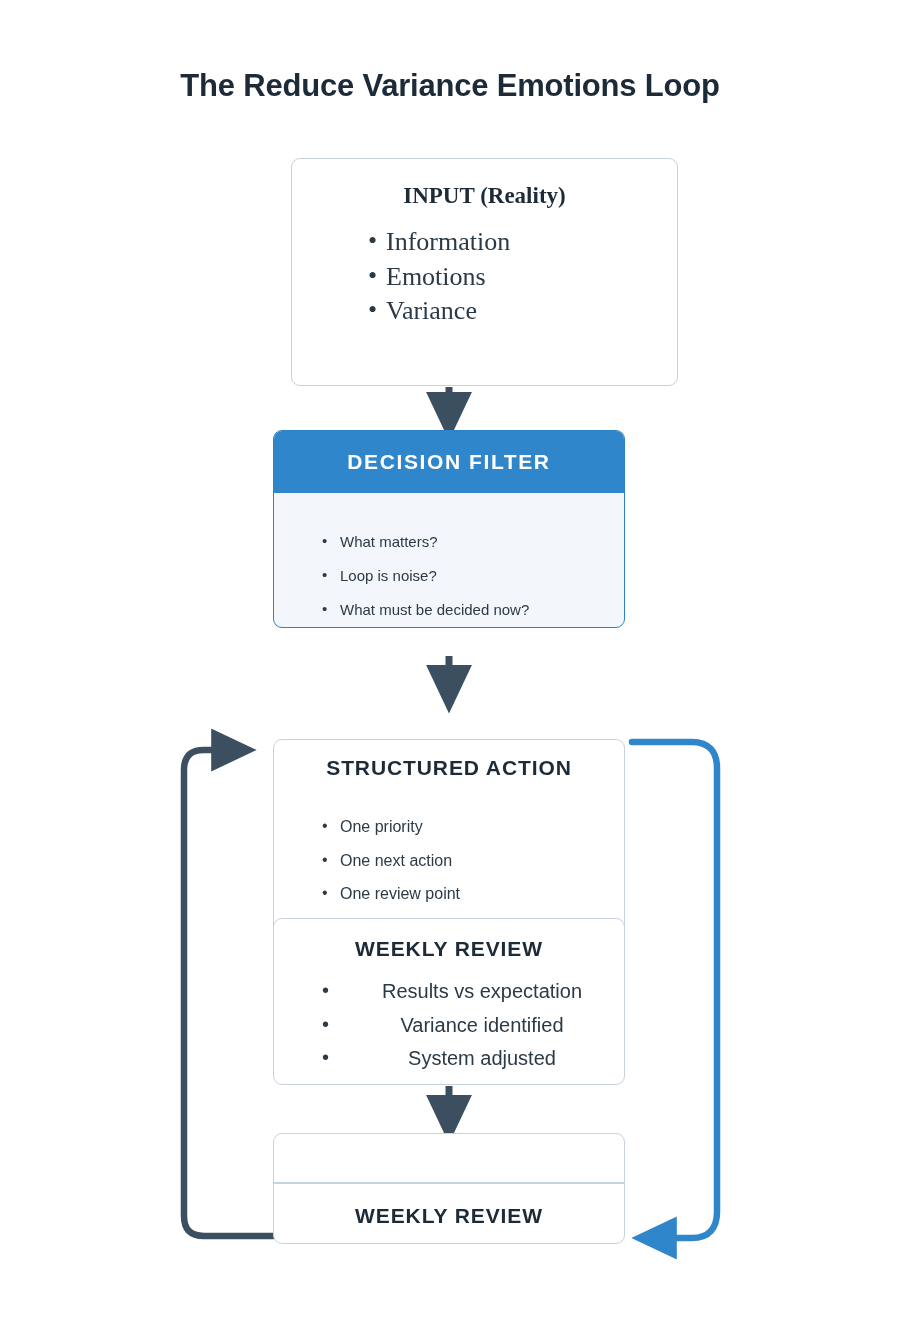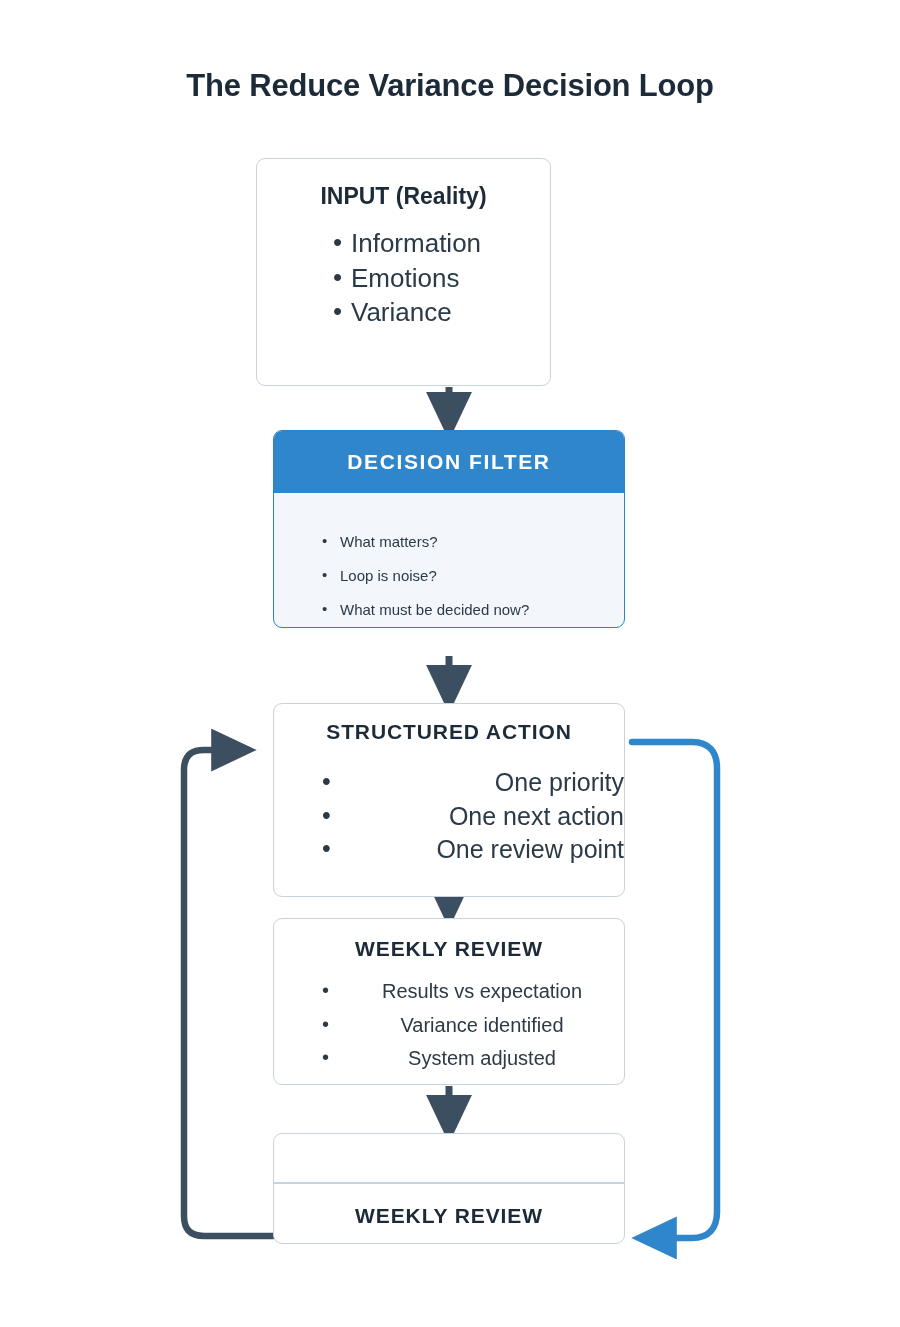--- a/index.html
+++ b/index.html
@@ -55,24 +55,25 @@
   .node-list li::before {
     content: "•";
     position: absolute;
     left: 2px;
     top: -1px;
     color: #2b3a47;
   }
 
   
   #node-input {
-    left: 256px;
+    left: 291px;
     top: 158px;
-    width: 295px;
+    width: 387px;
     height: 228px;
+    font-family: Liberation Serif, serif;
   }
   #node-input .node-title {
     font-size: 23px;
     margin-top: 24px;
   }
   #node-input .node-list {
     margin-top: 16px;
     margin-left: 74px;
     font-size: 26px;
     line-height: 34.5px;
@@ -103,35 +104,34 @@
     margin-top: 32px;
     margin-left: 46px;
     margin-right: 16px;
     font-size: 15px;
     line-height: 34px;
   }
 
   
   #node-action {
     left: 273px;
-    top: 703px;
+    top: 739px;
     width: 352px;
     height: 194px;
   }
   #node-action .node-title {
     font-size: 21px;
     letter-spacing: 0.9px;
     margin-top: 16px;
   }
   #node-action .node-list {
-    margin-top: 22px;
+    margin-top: 30px;
     margin-left: 46px;
-    font-size: 25px;
+    font-size: 16px;
     line-height: 33.5px;
-    text-align: right;
   }
 
   
   #node-review {
     left: 273px;
     top: 918px;
     width: 352px;
     height: 167px;
   }
   #node-review .node-title {
@@ -177,21 +177,21 @@
     left: 0;
     top: 0;
     width: 900px;
     height: 1327px;
     pointer-events: none;
   }
 </style>
 </head>
 <body>
 
-<div id="diagram-title">The Reduce Variance Decision Loop</div>
+<div id="diagram-title">The Reduce Variance Emotions Loop</div>
 
 <svg class="arrow-svg" viewBox="0 0 900 1327">
   <defs>
     <marker id="arrowhead-dark" markerWidth="7" markerHeight="7" refX="3.2" refY="3.3" orient="auto">
       <path d="M0,0 L7,3.3 L0,6.6 Z" fill="#3c4f60"></path>
     </marker>
     <marker id="arrowhead-blue" markerWidth="7" markerHeight="7" refX="3.2" refY="3.3" orient="auto">
       <path d="M0,0 L7,3.3 L0,6.6 Z" fill="#2f86cb"></path>
     </marker>
   </defs>

